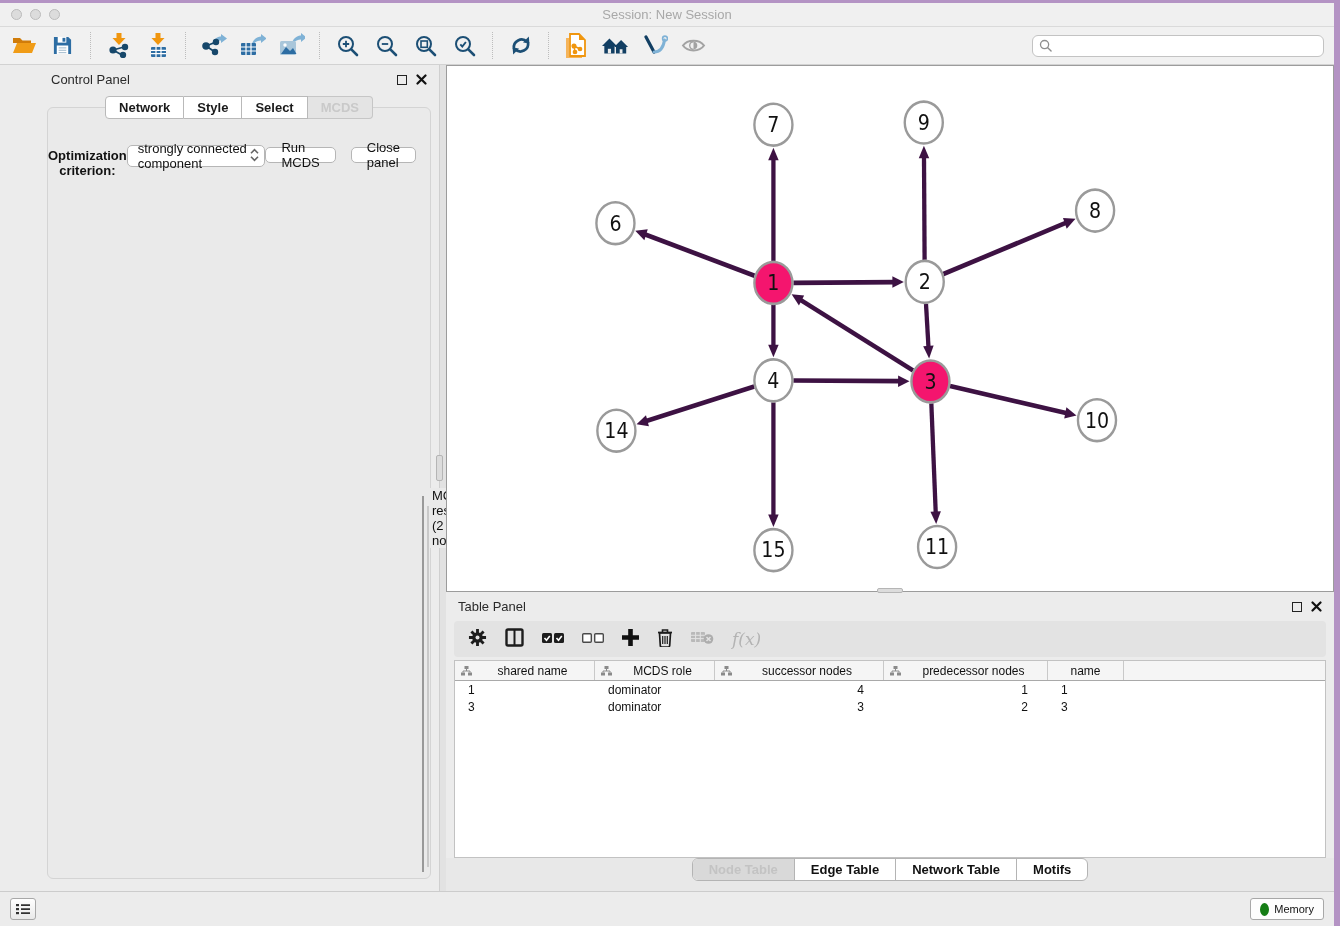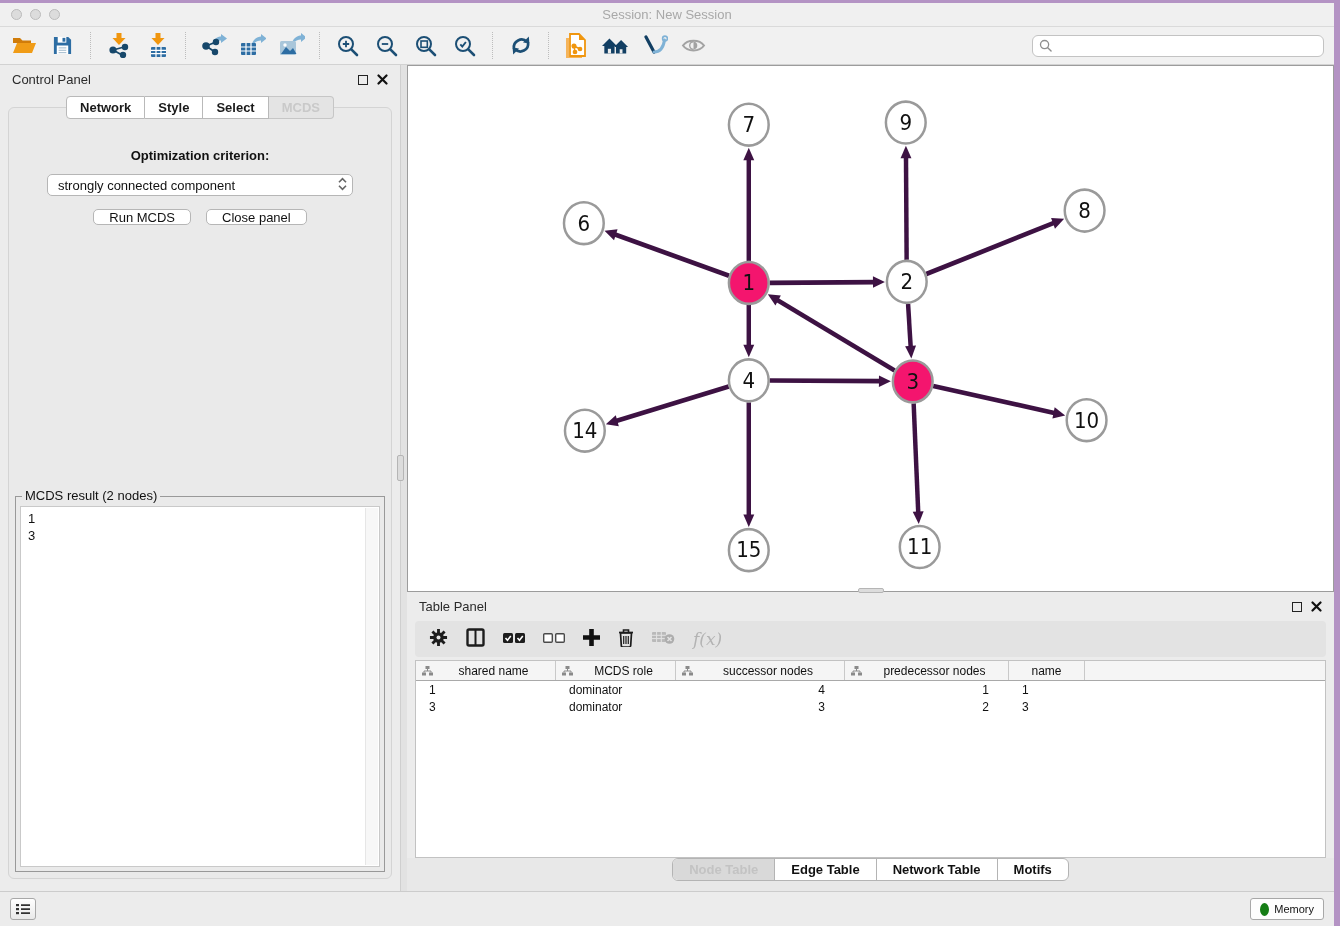--- a/index.html
+++ b/index.html
@@ -20,37 +20,37 @@
   .toolbar { height:38px; background:#f1f1f1; border-bottom:1px solid #d2d2d2;
              display:flex; align-items:center; padding:0 10px; gap:12px; flex:none; }
   .tb-btn { width:27px; height:27px; display:flex; align-items:center; justify-content:center; }
   .tb-sep { align-self:stretch; margin:5px 2px; border-left:1px dotted #bdbdbd; }
   .search-field { margin-left:auto; width:292px; height:22px; background:#fff;
                   border:1px solid #c3c3c3; border-radius:6px; display:flex; align-items:center;
                   padding:0 6px; gap:5px; }
   .search-input { border:none; outline:none; flex:1; font-size:12px; background:transparent; }
 
   
-  .main { flex:1; display:flex; background:#e2e2e2; min-height:0; }
+  .main { flex:1; display:flex; background:#e2e2e2; min-height:0;margin-left:39px; }
 
   
   .control-panel { width:401px; flex:none; background:#ececec; display:flex; flex-direction:column;
                    border-right:1px solid #cfcfcf; position:relative; }
   .panel-header { height:29px; display:flex; align-items:center; padding:0 12px;
                   font-size:13px; color:#2b2b2b; flex:none; }
   .hdr-icons { margin-left:auto; display:flex; gap:9px; align-items:center; }
   .float-icon { width:10px; height:10px; border:1.6px solid #222; display:inline-block; }
   .cp-tabs { display:flex; justify-content:center; position:relative; z-index:2; margin-top:2px; }
   .cp-tab { background:#fff; border:1px solid #b9b9b9; border-left:none; padding:3px 13px;
             font-size:13px; font-weight:bold; color:#1a1a1a; cursor:default; }
   .cp-tab:first-child { border-left:1px solid #b9b9b9; border-radius:4px 0 0 4px; }
   .cp-tab:last-child { border-radius:0 4px 4px 0; }
   .cp-tab.active { background:#e4e4e4; color:#c9c9c9; border-color:#c6c6c6; }
   .cp-body { flex:1; margin:-12px 8px 12px; padding-top:26px; background:#eaeaea;
-             border:1px solid #d4d4d4; border-radius:6px; display:flex; flex-direction:column;
+             border:1px solid #d4d4d4; border-radius:6px; display:flex; 
              min-height:0; }
   .opt-label { text-align:center; font-size:13px; font-weight:600; color:#111; margin-top:14px; }
   .combo { margin:11px auto 0; width:306px; height:22px; background:#fff; border:1px solid #b6b6b6;
            border-radius:5px; display:flex; align-items:center; padding:0 4px 0 10px; font-size:13px; color:#111; }
   .combo .stepper { margin-left:auto; }
   .btn-row { display:flex; justify-content:center; gap:15px; margin-top:13px; }
   .push-btn { background:#fff; border:1px solid #b6b6b6; border-radius:5px; height:16px;
               padding:0 15px; font-size:13px; color:#111; display:flex; align-items:center; }
   .result-group { margin:auto 6px 6px; height:376px; border:1px solid #999; position:relative;
                   background:#eaeaea; flex:none; }

